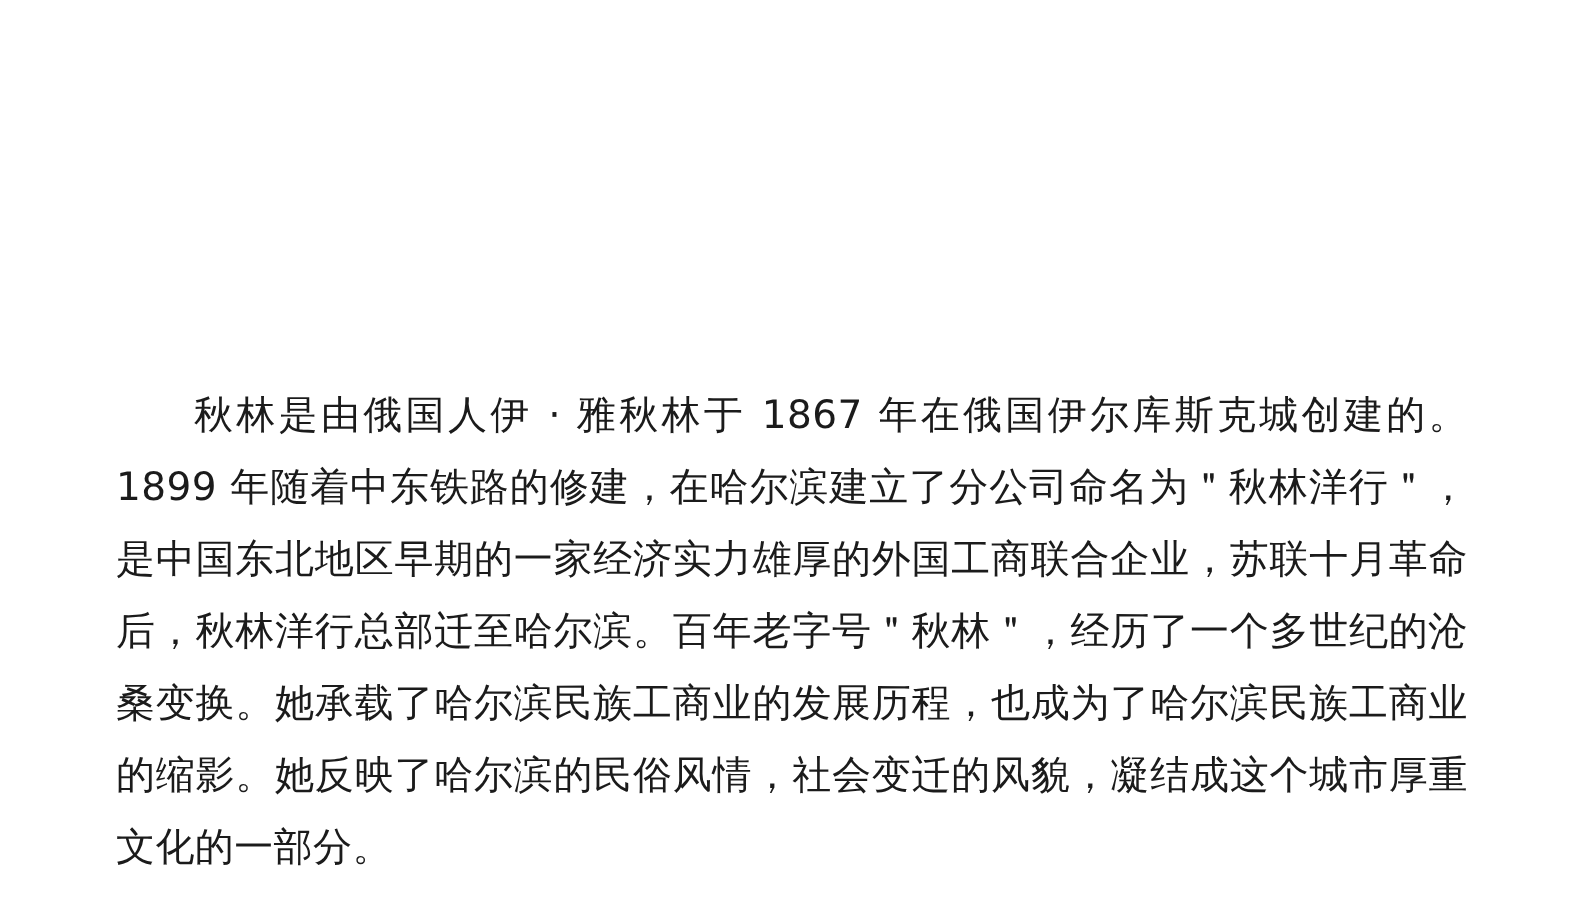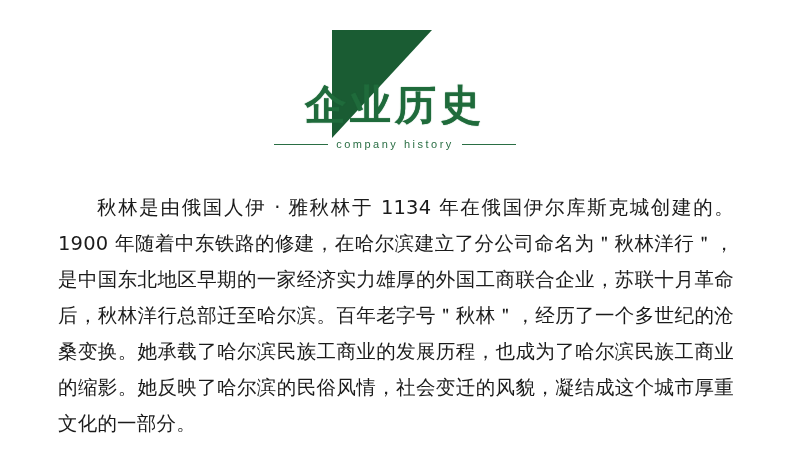--- a/index.html
+++ b/index.html
@@ -100,29 +100,16 @@
     text-justify: inter-ideograph;
     text-indent: 39px;
     letter-spacing: 0.2px;
   }
 </style>
 </head>
 <body>
 
 <div class="page">
 
-  <div class="header">
-    <div class="header-inner">
-      <div class="mark-wrap">
-        <div class="mark-tri"></div>
-        <div class="title-cn">企业历史</div>
-        <div class="subtitle-row">
-          <span class="rule"></span>
-          <span class="subtitle-en">company history</span>
-          <span class="rule"></span>
-        </div>
-      </div>
-    </div>
-  </div>
 
-  <div class="body-text">秋林是由俄国人伊 · 雅秋林于 1134 年在俄国伊尔库斯克城创建的。1900 年随着中东铁路的修建，在哈尔滨建立了分公司命名为＂秋林洋行＂，是中国东北地区早期的一家经济实力雄厚的外国工商联合企业，苏联十月革命后，秋林洋行总部迁至哈尔滨。百年老字号＂秋林＂，经历了一个多世纪的沧桑变换。她承载了哈尔滨民族工商业的发展历程，也成为了哈尔滨民族工商业的缩影。她反映了哈尔滨的民俗风情，社会变迁的风貌，凝结成这个城市厚重文化的一部分。</div>
+  <div class="body-text">秋林是由俄国人伊 · 雅秋林于 1867 年在俄国伊尔库斯克城创建的。1899 年随着中东铁路的修建，在哈尔滨建立了分公司命名为＂秋林洋行＂，是中国东北地区早期的一家经济实力雄厚的外国工商联合企业，苏联十月革命后，秋林洋行总部迁至哈尔滨。百年老字号＂秋林＂，经历了一个多世纪的沧桑变换。她承载了哈尔滨民族工商业的发展历程，也成为了哈尔滨民族工商业的缩影。她反映了哈尔滨的民俗风情，社会变迁的风貌，凝结成这个城市厚重文化的一部分。</div>
 
 </div>
 
 </body></html>

